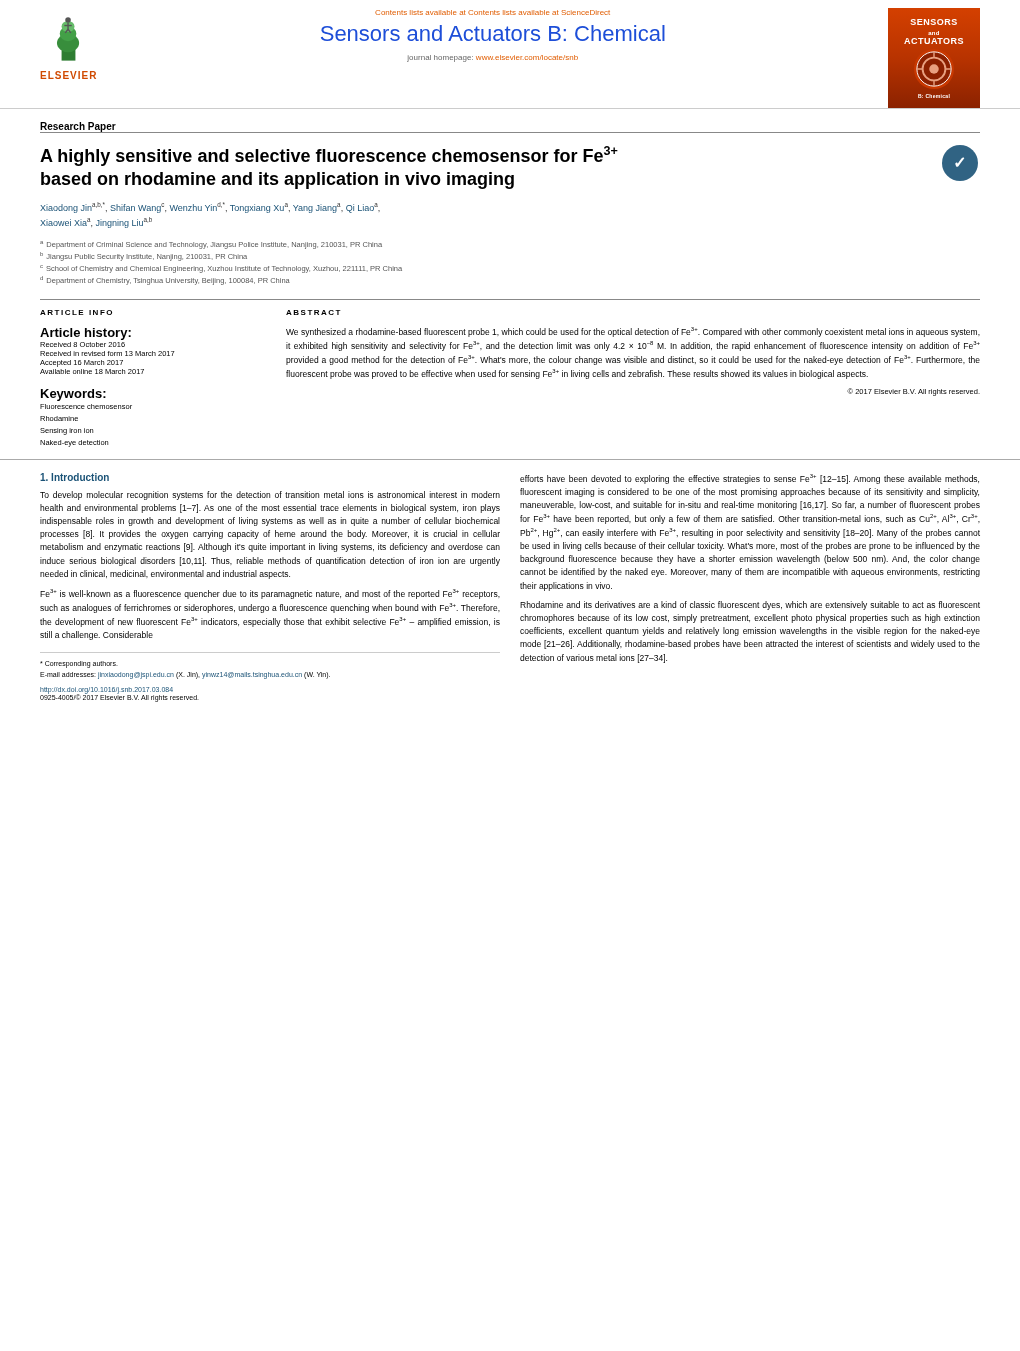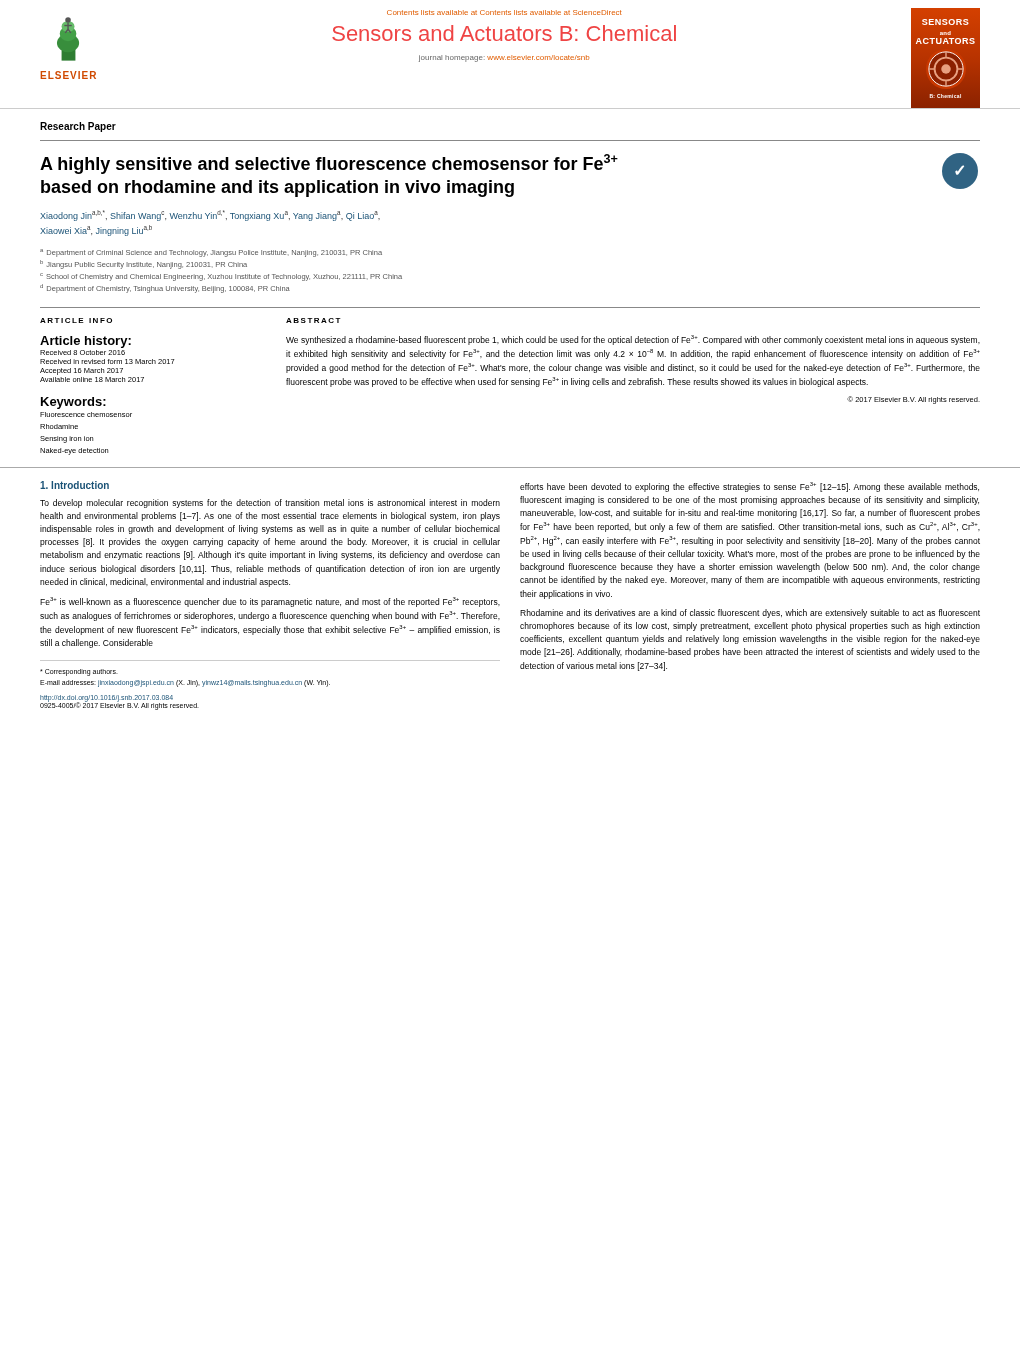--- a/index.html
+++ b/index.html
@@ -62,21 +62,21 @@
 
     .sciencedirect-link {
       font-size: 8px;
       color: #e05c00;
       font-family: Arial, sans-serif;
       margin-bottom: 4px;
     }
 
     .journal-title {
       font-size: 22px;
-      color: #ef4444;
+      color: #1d4ed8;
       font-family: Arial, sans-serif;
       font-weight: normal;
       margin-bottom: 6px;
     }
 
     .journal-homepage {
       font-size: 8px;
       color: #666;
       font-family: Arial, sans-serif;
     }
@@ -85,21 +85,21 @@
       color: #e05c00;
     }
 
     .header-right {
       display: flex;
       align-items: center;
     }
 
     
     .sensors-badge {
-      width: 69px;
+      width: 92px;
       height: 100px;
       background: linear-gradient(180deg, #d44000 0%, #b83300 50%, #8b2200 100%);
       display: flex;
       flex-direction: column;
       align-items: center;
       justify-content: center;
       color: #fff;
       font-family: Arial, sans-serif;
       font-size: 7px;
       font-weight: bold;
@@ -138,21 +138,21 @@
     .article-section {
       padding: 12px 40px 0 40px;
     }
 
     .article-type {
       font-size: 10px;
       font-weight: bold;
       font-family: Arial, sans-serif;
       color: #000;
       border-bottom: 1px solid #888;
-      padding-bottom: 8px;
+      padding-bottom: 0;
       margin-bottom: 10px;
     }
 
     .article-header {
       display: flex;
       align-items: flex-start;
       justify-content: space-between;
     }
 
     .article-title {

